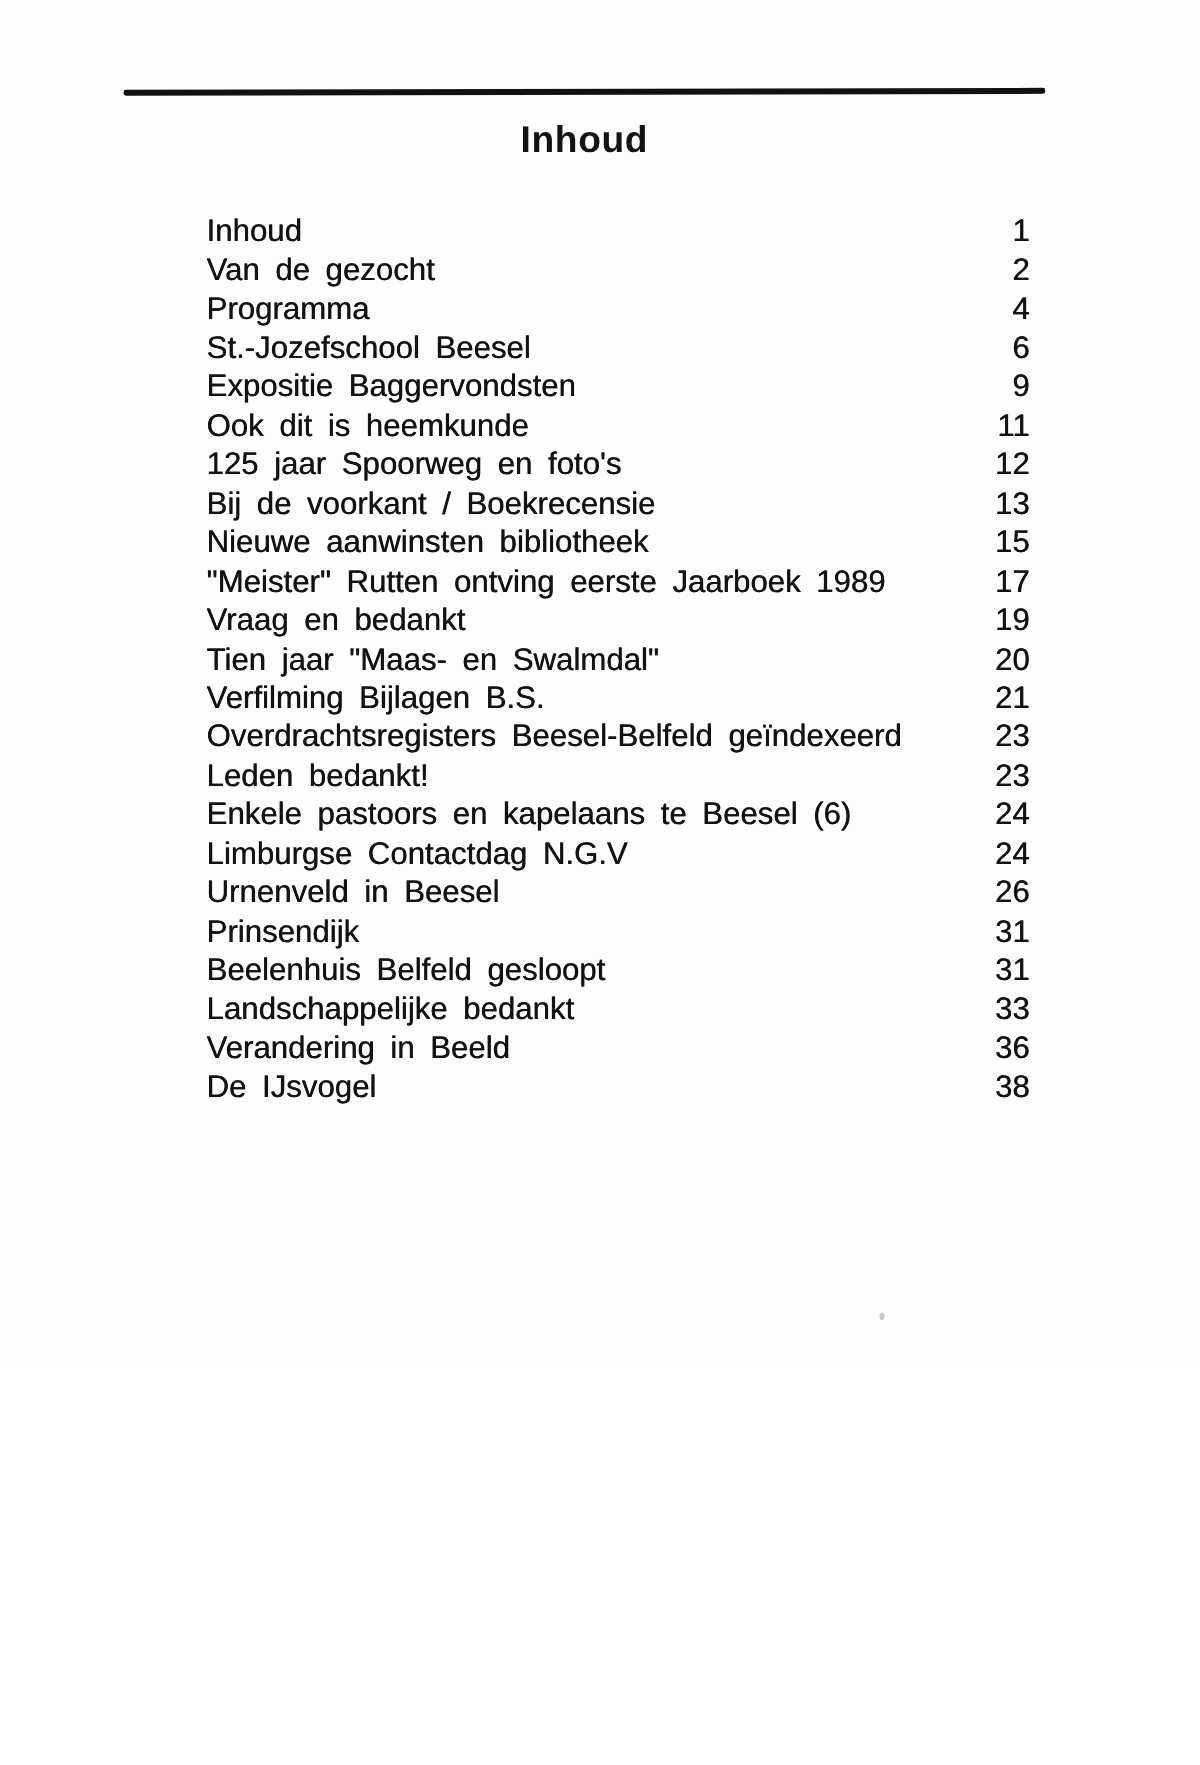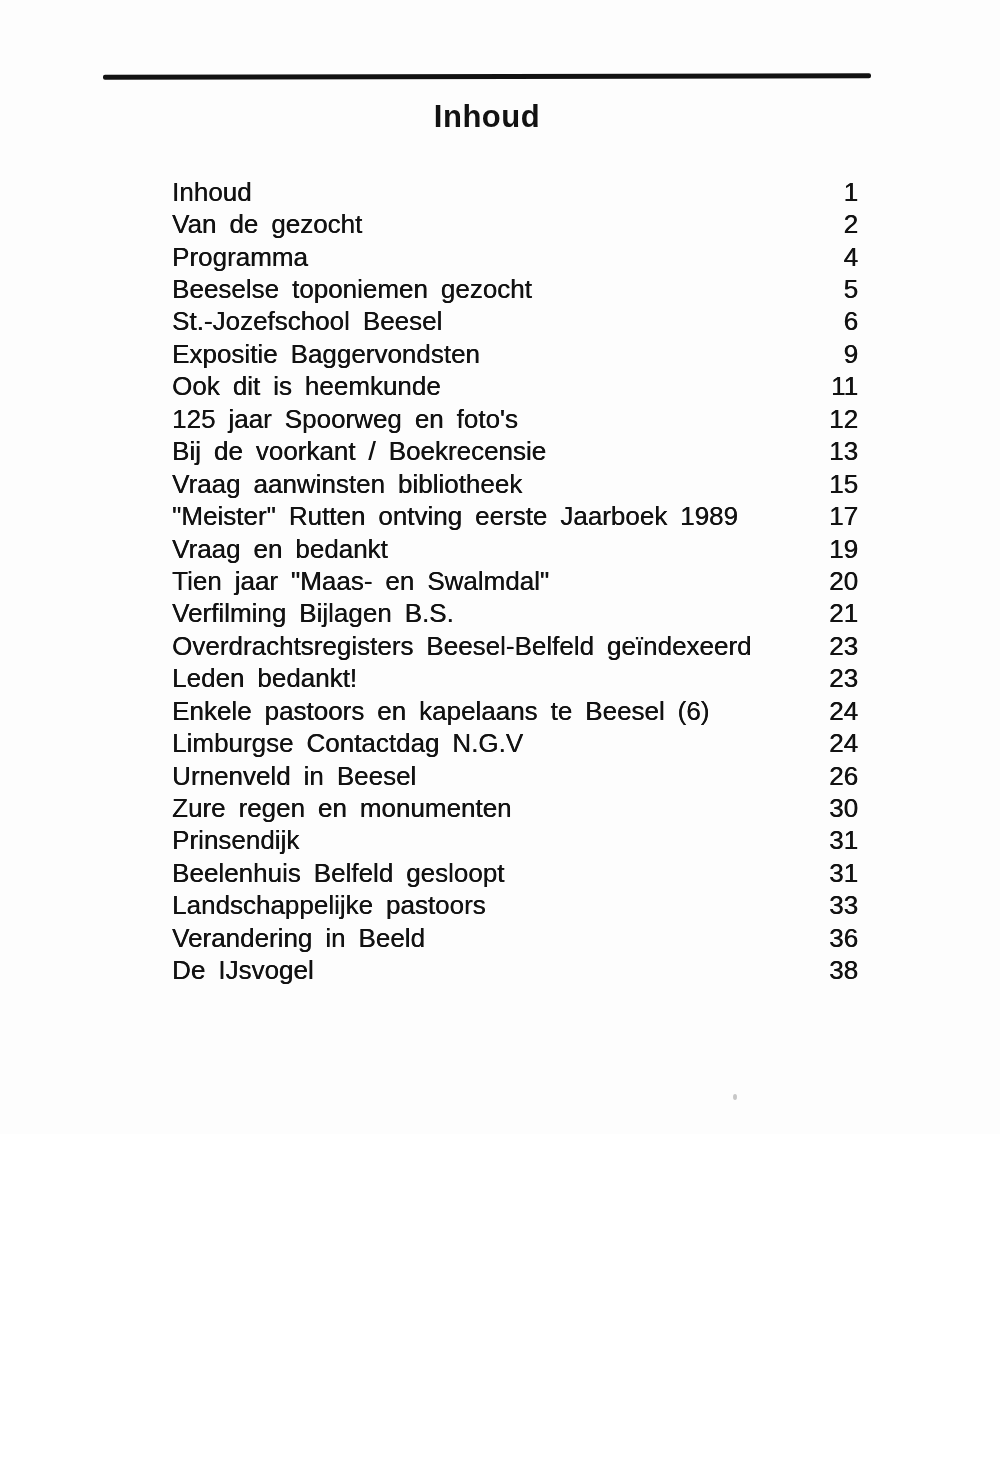--- a/index.html
+++ b/index.html
@@ -105,24 +105,20 @@
   <div class="toc-row">
     <span class="toc-label">Van de gezocht</span>
     <span class="toc-page">2</span>
   </div>
 
   <div class="toc-row">
     <span class="toc-label">Programma</span>
     <span class="toc-page">4</span>
   </div>
 
-  <div class="toc-row">
-    <span class="toc-label">Beeselse toponiemen gezocht</span>
-    <span class="toc-page">5</span>
-  </div>
 
   <div class="toc-row">
     <span class="toc-label">St.-Jozefschool Beesel</span>
     <span class="toc-page">6</span>
   </div>
 
 
   <div class="toc-row">
     <span class="toc-label">Expositie Baggervondsten</span>
     <span class="toc-page">9</span>
@@ -137,21 +133,21 @@
     <span class="toc-label">125 jaar Spoorweg en foto's</span>
     <span class="toc-page">12</span>
   </div>
 
   <div class="toc-row">
     <span class="toc-label">Bij de voorkant / Boekrecensie</span>
     <span class="toc-page">13</span>
   </div>
 
   <div class="toc-row">
-    <span class="toc-label">Vraag aanwinsten bibliotheek</span>
+    <span class="toc-label">Nieuwe aanwinsten bibliotheek</span>
     <span class="toc-page">15</span>
   </div>
 
   <div class="toc-row">
     <span class="toc-label">"Meister" Rutten ontving eerste Jaarboek 1989</span>
     <span class="toc-page">17</span>
   </div>
 
   <div class="toc-row">
     <span class="toc-label">Vraag en bedankt</span>
@@ -186,37 +182,33 @@
   <div class="toc-row">
     <span class="toc-label">Limburgse Contactdag N.G.V</span>
     <span class="toc-page">24</span>
   </div>
 
   <div class="toc-row">
     <span class="toc-label">Urnenveld in Beesel</span>
     <span class="toc-page">26</span>
   </div>
 
-  <div class="toc-row">
-    <span class="toc-label">Zure regen en monumenten</span>
-    <span class="toc-page">30</span>
-  </div>
 
   <div class="toc-row">
     <span class="toc-label">Prinsendijk</span>
     <span class="toc-page">31</span>
   </div>
 
   <div class="toc-row">
     <span class="toc-label">Beelenhuis Belfeld gesloopt</span>
     <span class="toc-page">31</span>
   </div>
 
   <div class="toc-row">
-    <span class="toc-label">Landschappelijke pastoors</span>
+    <span class="toc-label">Landschappelijke bedankt</span>
     <span class="toc-page">33</span>
   </div>
 
   <div class="toc-row">
     <span class="toc-label">Verandering in Beeld</span>
     <span class="toc-page">36</span>
   </div>
 
   <div class="toc-row">
     <span class="toc-label">De IJsvogel</span>

